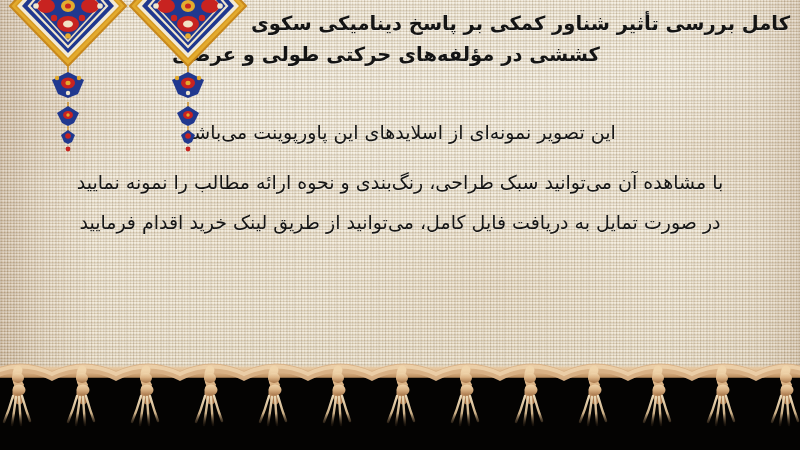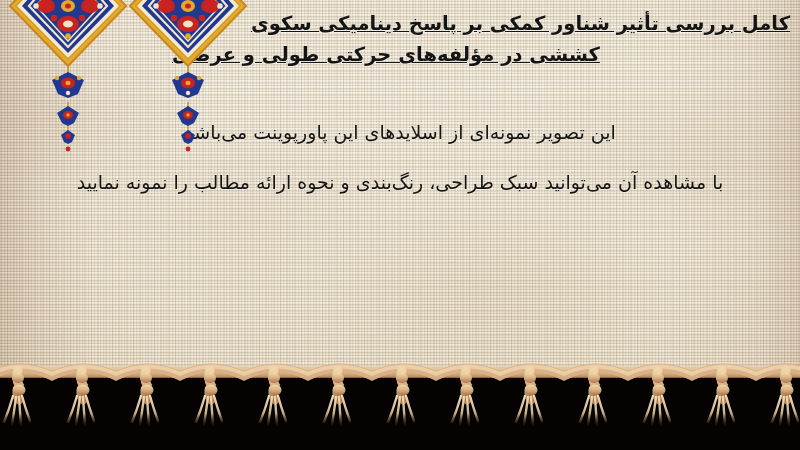--- a/index.html
+++ b/index.html
@@ -74,21 +74,20 @@
   .text-layer{
     position:absolute;left:0;top:0;width:800px;height:372px;
     z-index:8;
     direction:rtl;
     color:#151515;
   }
 
   .title-block{
     position:absolute;right:10px;top:8px;width:778px;
     text-align:center;
-    text-decoration:underline;
   }
   .title-line{
     font-size:19.5px;
     font-weight:bold;
     line-height:31px;
     letter-spacing:0px;
     color:#141414;
     white-space:nowrap;
     text-shadow:0 1px 0 rgba(255,255,255,.35);
   }
@@ -262,20 +261,21 @@
   <div class="text-layer">
 
     <div class="title-block">
       <div class="title-line l1">کامل بررسی تأثیر شناور کمکی بر پاسخ دینامیکی سکوی</div>
       <div class="title-line l2">کششی در مؤلفه‌های حرکتی طولی و عرضی</div>
     </div>
 
     <div class="body-block">
       <div class="body-line b1">این تصویر نمونه‌ای از اسلایدهای این پاورپوینت می‌باشد</div>
       <div class="body-line">با مشاهده آن می‌توانید سبک طراحی، رنگ‌بندی و نحوه ارائه مطالب را نمونه نمایید</div>
+      <div class="body-line">در صورت تمایل به دریافت فایل کامل، می‌توانید از طریق لینک خرید اقدام فرمایید</div>
     </div>
 
   </div>
 
   <div class="fringe">
     <div class="black-field"></div>
     <div class="fringe-rope"></div>
     <svg width="800" height="98" viewBox="0 0 800 98" style="position:absolute;left:0;top:0;z-index:5">
       <defs>
         <linearGradient id="knotG" x1="0" y1="0" x2="0" y2="1">

